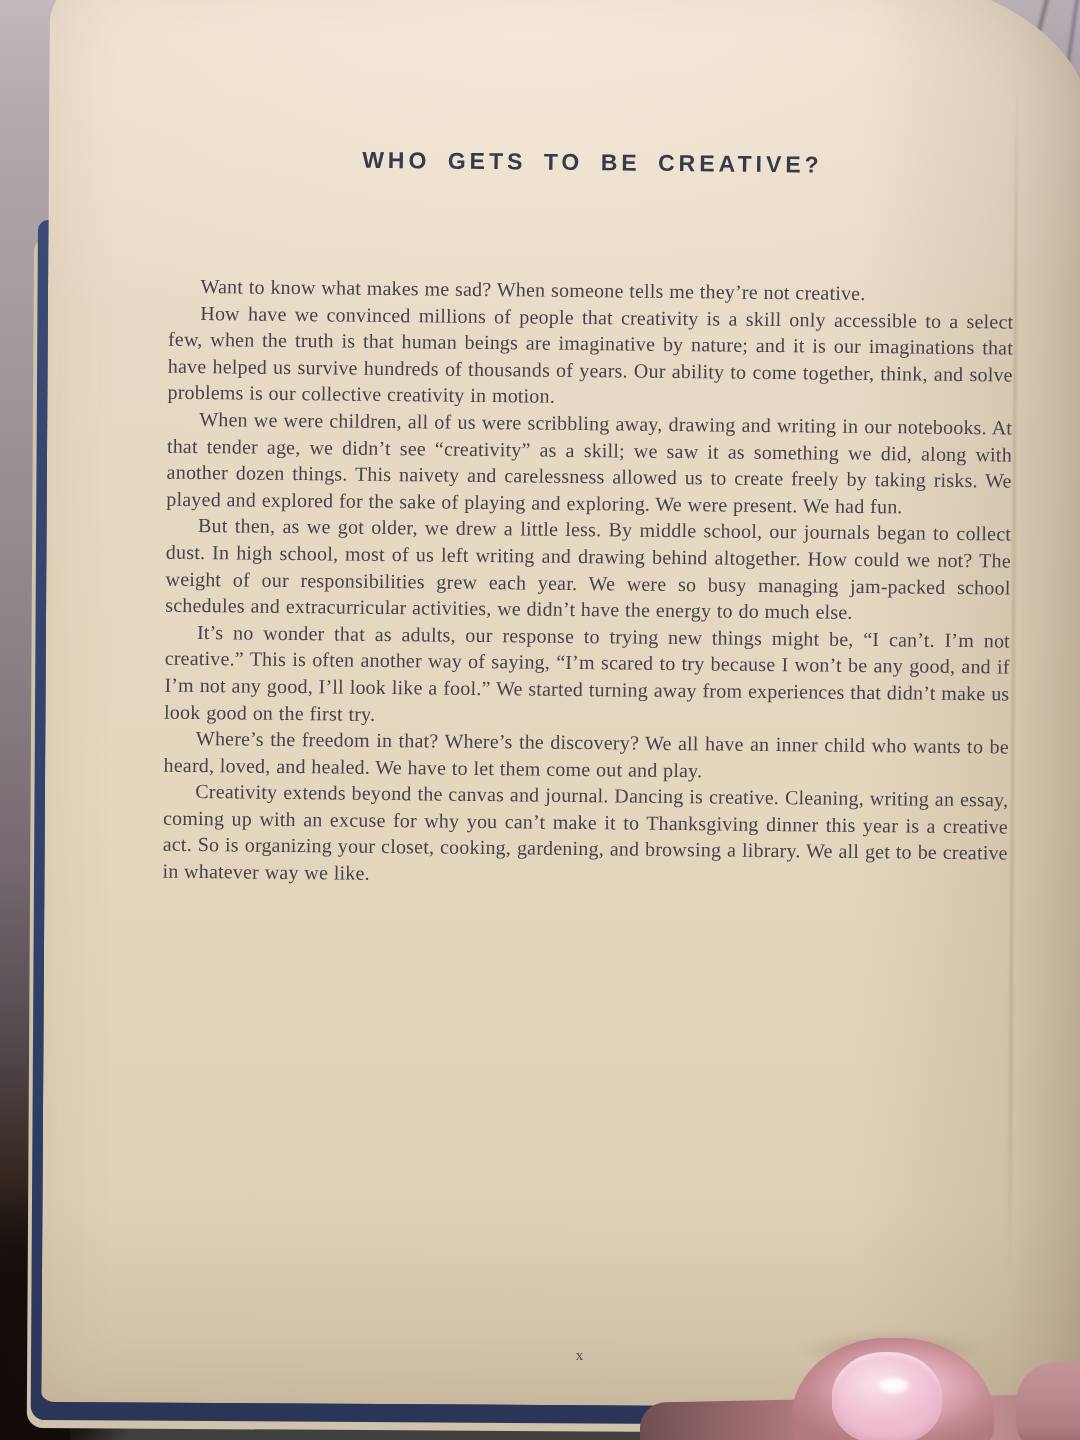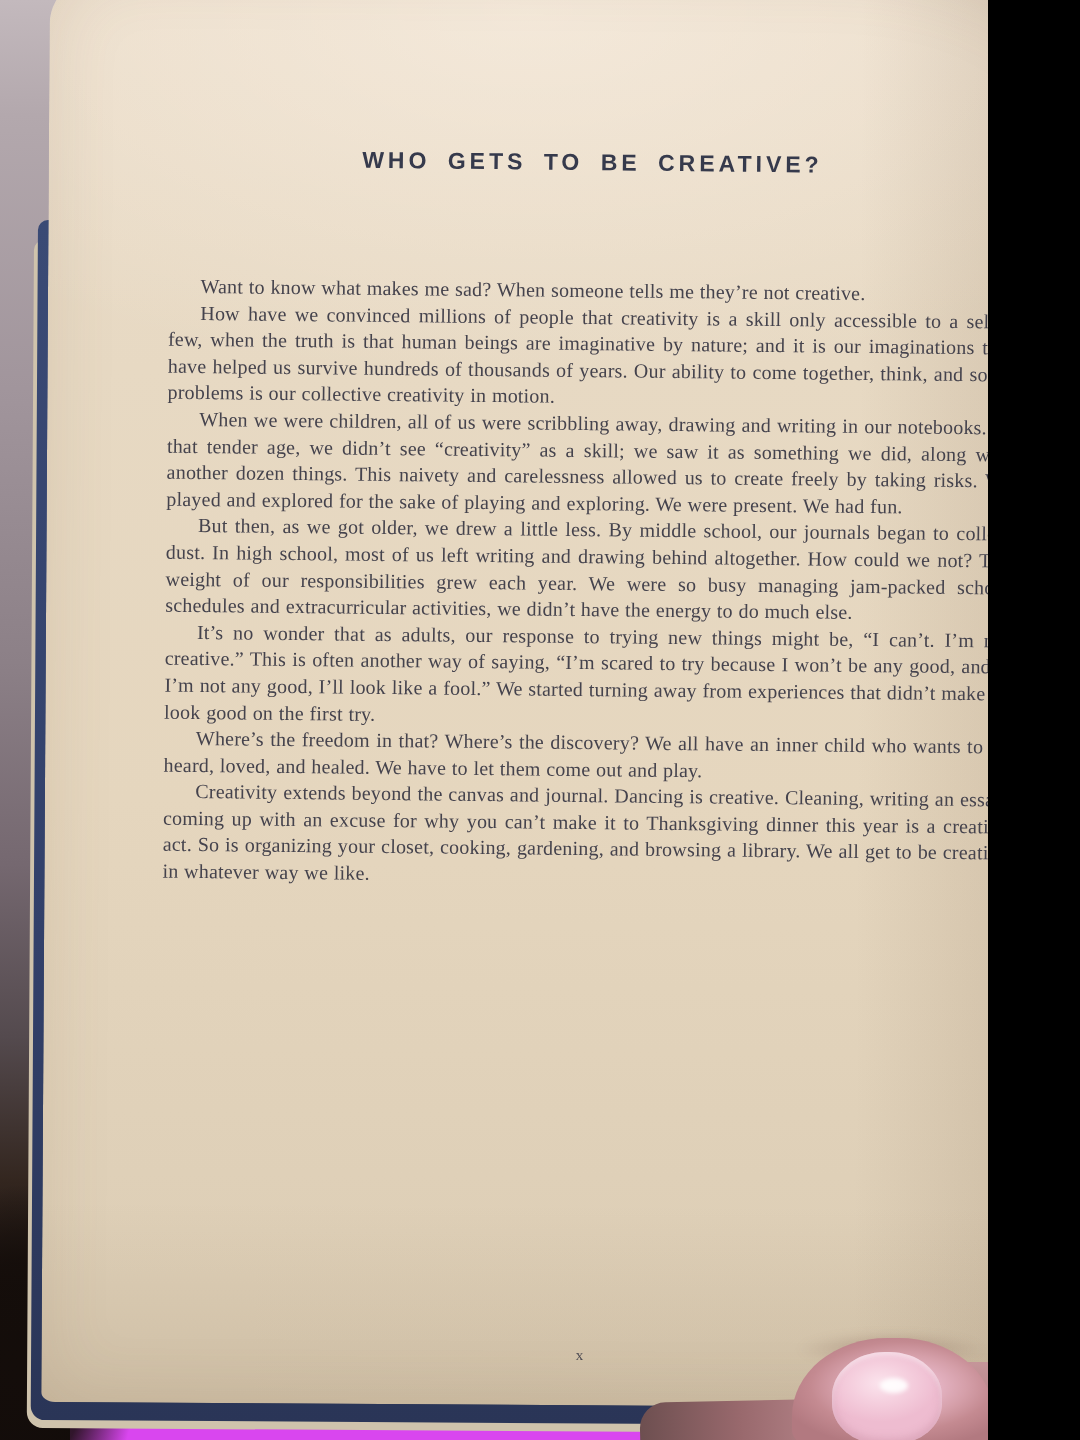--- a/index.html
+++ b/index.html
@@ -1,18 +1,18 @@
 <!DOCTYPE html>
 <html><head>
 <meta charset="utf-8">
 <style>
   html,body{margin:0;padding:0;background:#000;}
   .scene{
-    position:relative;width:988px;height:1440px;overflow:hidden;
-    background:#d946ef;
+    position:relative;width:1080px;height:1440px;overflow:hidden;
+    background:#404040;
     font-family:"Liberation Serif", serif;
   }
   
   .bg-left{
     position:absolute;left:0;top:0;width:70px;height:1440px;
     background:linear-gradient(180deg,
       #c3b9bd 0%, #b3a8ad 8%, #a0949b 28%, #8c8087 46%,
       #756870 60%, #544a4e 72%, #33261f 82%, #17100e 90%, #0b0809 100%);
   }
   .bg-marble{

